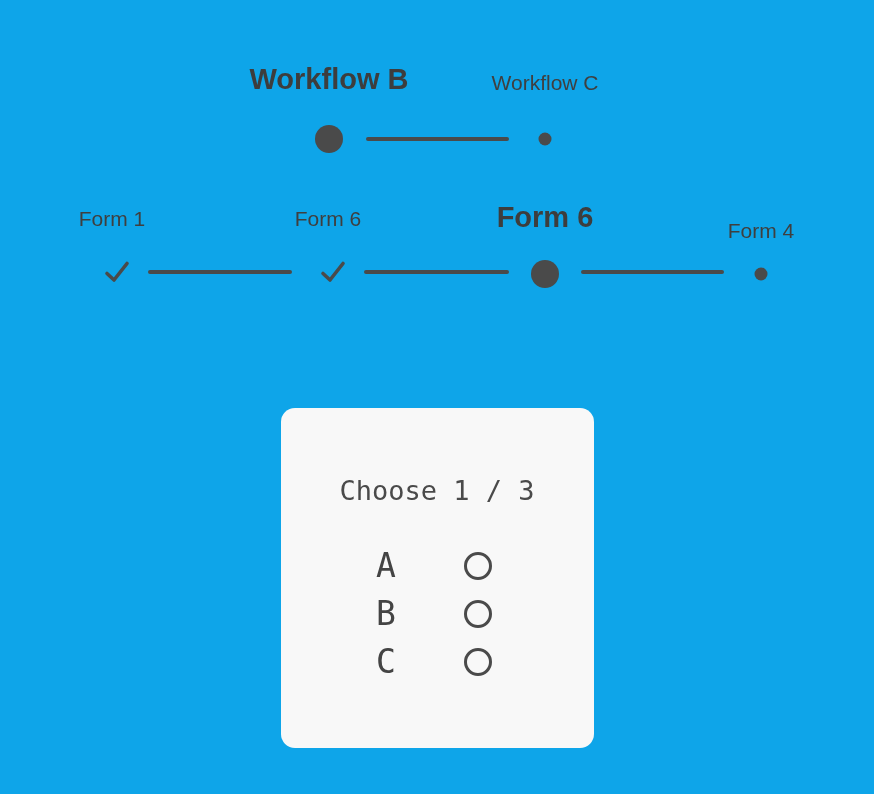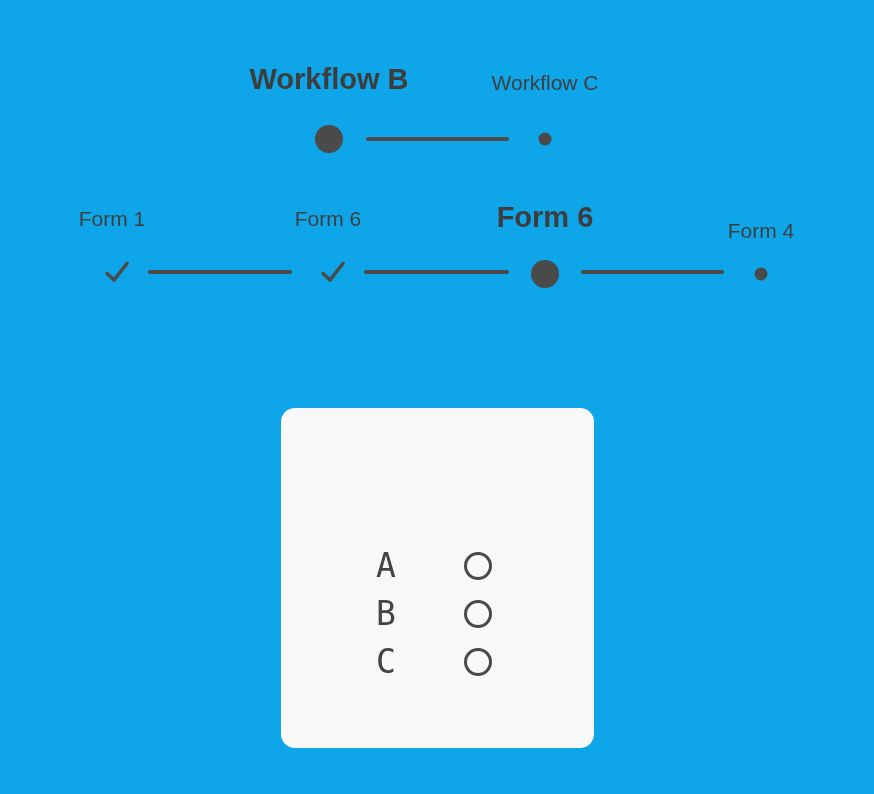--- a/index.html
+++ b/index.html
@@ -129,20 +129,21 @@
     <div class="connector" style="left:364px; top:270px; width:145px;"></div>
 
     <div class="dot large" style="left:545px; top:274px;"></div>
     <div class="connector" style="left:581px; top:270px; width:143px;"></div>
 
     <div class="dot small" style="left:761px; top:274px;"></div>
   </div>
 
   <div class="card"></div>
 
+  <div class="card-title">Choose 1 / 3</div>
 
   <div>
     <div class="option-label" style="left:386px; top:565px;">A</div>
     <div class="radio" style="left:478px; top:566px;" role="radio" aria-checked="false"></div>
 
     <div class="option-label" style="left:386px; top:613px;">B</div>
     <div class="radio" style="left:478px; top:614px;" role="radio" aria-checked="false"></div>
 
     <div class="option-label" style="left:386px; top:661px;">C</div>
     <div class="radio" style="left:478px; top:662px;" role="radio" aria-checked="false"></div>

